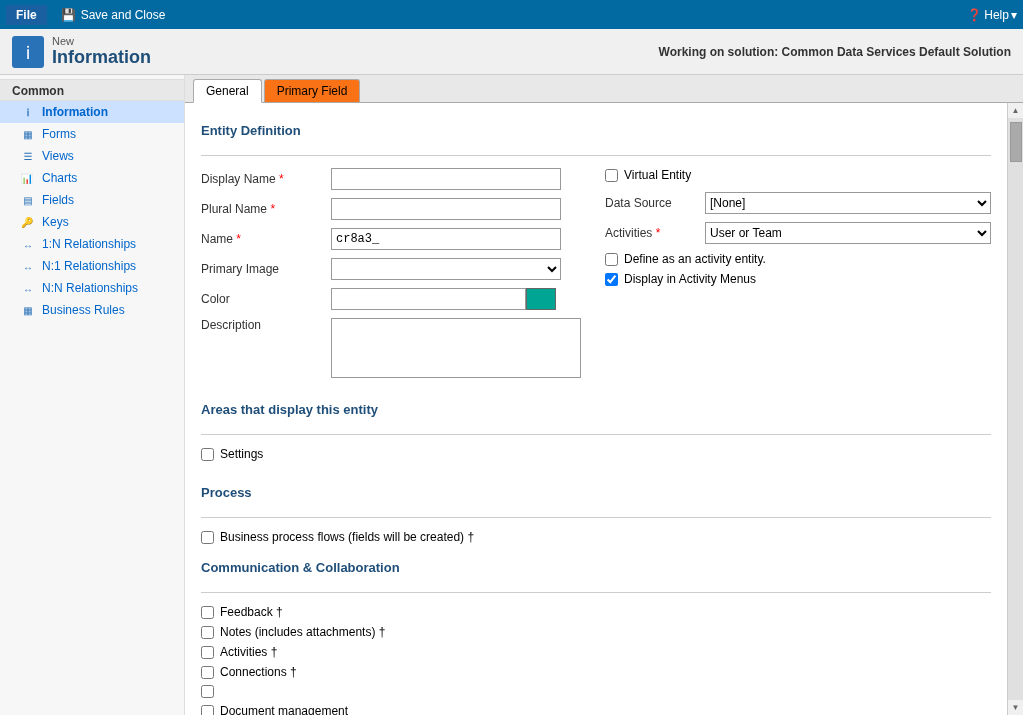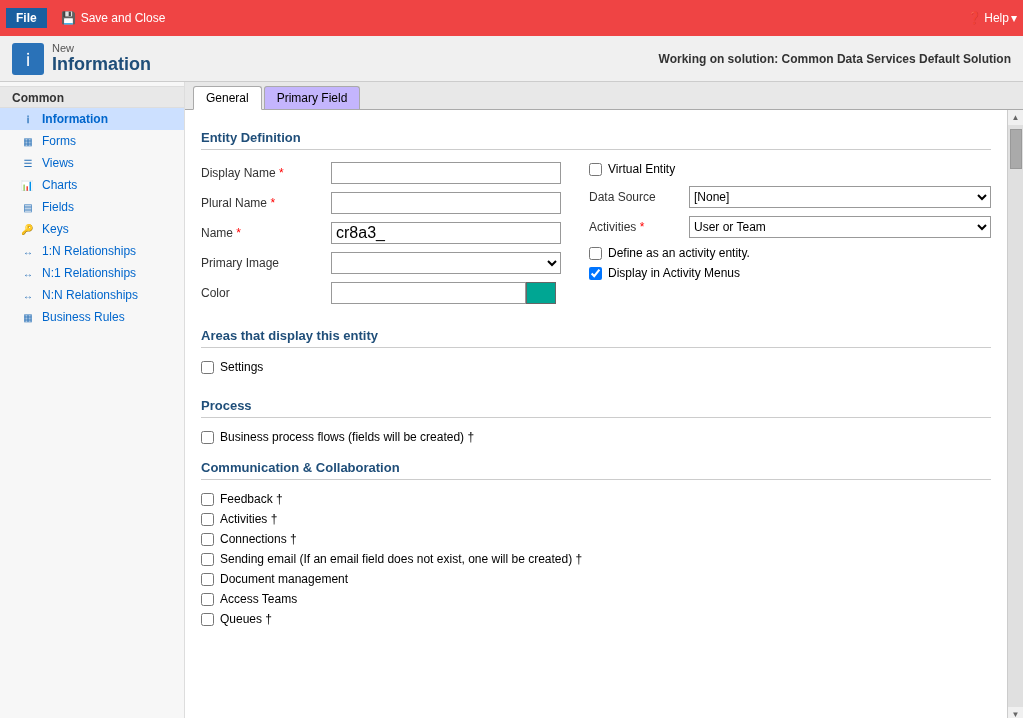--- a/index.html
+++ b/index.html
@@ -1,21 +1,21 @@
 <!DOCTYPE html>
 <html><head>
   <meta charset="utf-8">
   <style>
     * { box-sizing: border-box; margin: 0; padding: 0; }
     body { font-family: 'Segoe UI', Arial, sans-serif; font-size: 12px; background: #fff; color: #000; overflow: hidden; }
 
     
     .toolbar {
-      background: #ef4444;
-      height: 36px;
+      background: #0369a1;
+      height: 29px;
       display: flex;
       align-items: center;
       padding: 7px 6px;
       gap: 8px;
     }
     .file-btn {
       background: #1a5fa0;
       color: #fff;
       border: none;
       padding: 3px 10px;
@@ -103,21 +103,21 @@
       display: flex;
       border-bottom: 1px solid #aaa;
       background: #e8e8e8;
       padding: 4px 8px 0 8px;
       gap: 2px;
     }
     .tab {
       padding: 4px 12px;
       border: 1px solid #aaa;
       border-bottom: none;
-      background: #c4b5fd;
+      background: #f97316;
       cursor: pointer;
       font-size: 12px;
       border-radius: 3px 3px 0 0;
     }
     .tab.active {
       background: #fff;
       border-bottom: 1px solid #fff;
       margin-bottom: -1px;
       z-index: 1;
     }
@@ -128,21 +128,21 @@
       overflow-y: auto;
       padding: 12px 16px;
       background: #fff;
     }
 
     .section-header {
       font-size: 13px;
       font-weight: bold;
       color: #1f4e79;
       border-bottom: 1px solid #ccc;
-      padding-bottom: 4px;
+      padding-bottom: 17px;
       margin-bottom: 12px;
       margin-top: 8px;
     }
 
     .form-row {
       display: flex;
       align-items: center;
       margin-bottom: 8px;
     }
     .form-label {
@@ -150,32 +150,33 @@
       font-size: 12px;
       color: #333;
       flex-shrink: 0;
     }
     .required { color: red; }
     .form-input {
       width: 230px;
       height: 22px;
       border: 1px solid #999;
       padding: 2px 4px;
-      font-size: 16px;
+      font-size: 12px;
+      font-family: Liberation Mono, monospace;
     }
     .form-select {
       width: 230px;
       height: 22px;
       border: 1px solid #999;
       font-size: 12px;
       background: #fff;
     }
 
     
-    .two-col { display: flex; gap: 8px; }
+    .two-col { display: flex; gap: 24px; }
     .left-col { flex: 0 0 380px; }
     .right-col { flex: 1; padding-top: 0; }
 
     .right-panel-row {
       display: flex;
       align-items: center;
       margin-bottom: 8px;
       font-size: 12px;
     }
     .right-panel-label {
@@ -381,20 +382,24 @@
                 <option value=""></option>
               </select>
             </div>
 
             <div class="form-row">
               <div class="form-label">Color</div>
               <input type="text" class="form-input" style="width: 195px;" value="">
               <span class="color-swatch"></span>
             </div>
 
+            <div class="form-row" style="align-items:flex-start;">
+              <div class="form-label">Description</div>
+              <textarea class="desc-textarea" style=""></textarea>
+            </div>
           </div>
 
           <div class="right-col">
 
             <div class="checkbox-row virtual-entity-row">
               <input type="checkbox" style="">
               <label>Virtual Entity</label>
             </div>
 
             <div class="right-panel-row">
@@ -444,29 +449,32 @@
 
         <div class="collab-section">
           <div class="section-header">Communication &amp; Collaboration</div>
 
           <div class="checkbox-row">
             <input type="checkbox" style="">
             <label>Feedback †</label>
           </div>
           <div class="checkbox-row">
             <input type="checkbox" style="">
+            <label>Notes (includes attachments) †</label>
+          </div>
+          <div class="checkbox-row">
+            <input type="checkbox" style="">
             <label>Activities †</label>
           </div>
           <div class="checkbox-row">
             <input type="checkbox" style="">
             <label>Connections †</label>
           </div>
           <div class="checkbox-row">
             <input type="checkbox" style="">
-            <label>Sending email (If an email field does not exist, one will be created) †</label>
           </div>
           <div class="checkbox-row">
             <input type="checkbox" style="">
             <label>Document management</label>
           </div>
           <div class="checkbox-row">
             <input type="checkbox" style="">
             <label>Access Teams</label>
           </div>
           <div class="checkbox-row">

